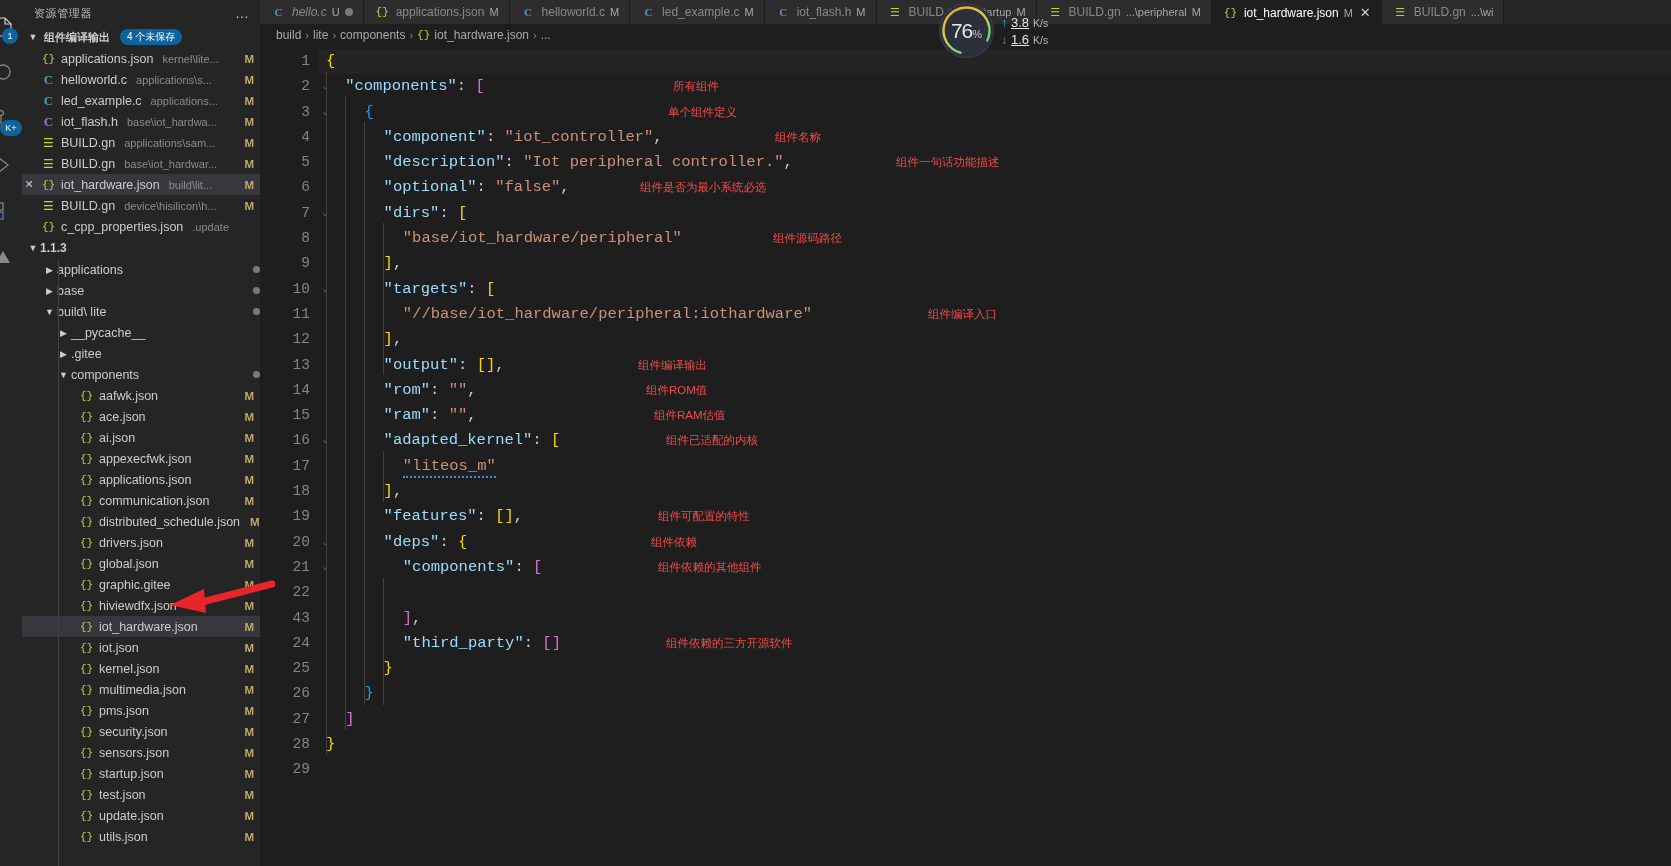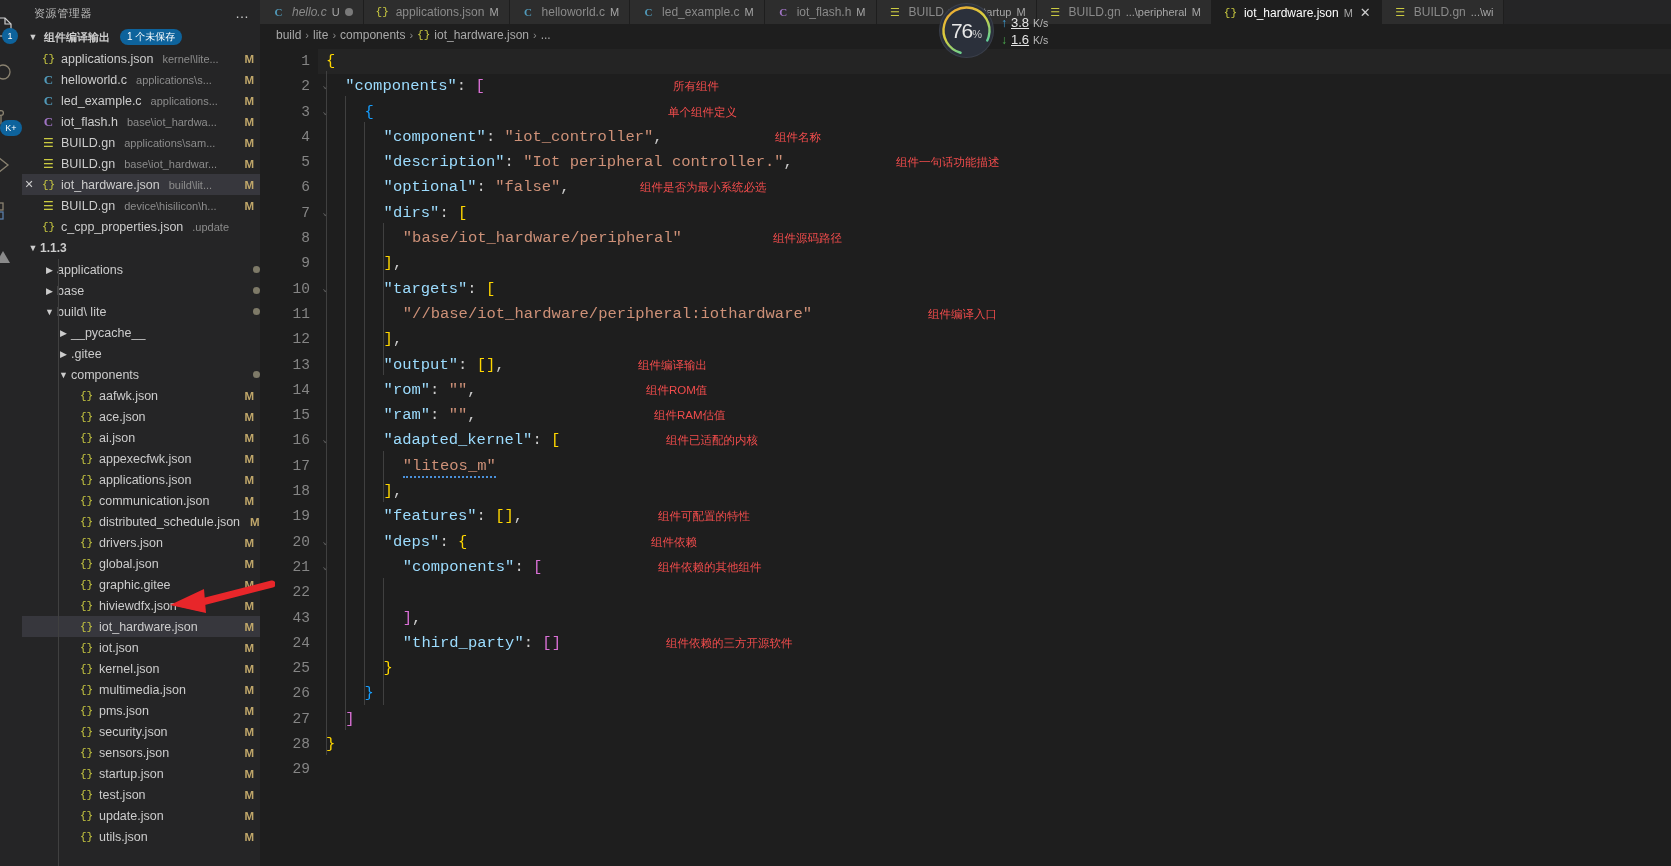--- a/index.html
+++ b/index.html
@@ -195,21 +195,21 @@
 
   <div class="sidebar">
     <div class="sidebar-header">
       <span>资源管理器</span>
       <span class="dots">…</span>
     </div>
 
     <div class="section-head">
       <span class="twisty">▼</span>
       <span>组件编译输出</span>
-      <span class="badge-pill">1 个未保存</span>
+      <span class="badge-pill">4 个未保存</span>
     </div>
     <div id="open-editors-list">
         <div class="row">
           <span class="spacer14"></span>
           <span class="ficon json">{}</span>
           <span class="fname">applications.json</span>
           <span class="fpath">kernel\lite...</span>
           <span class="fmod">M</span>
         </div>
         <div class="row">

